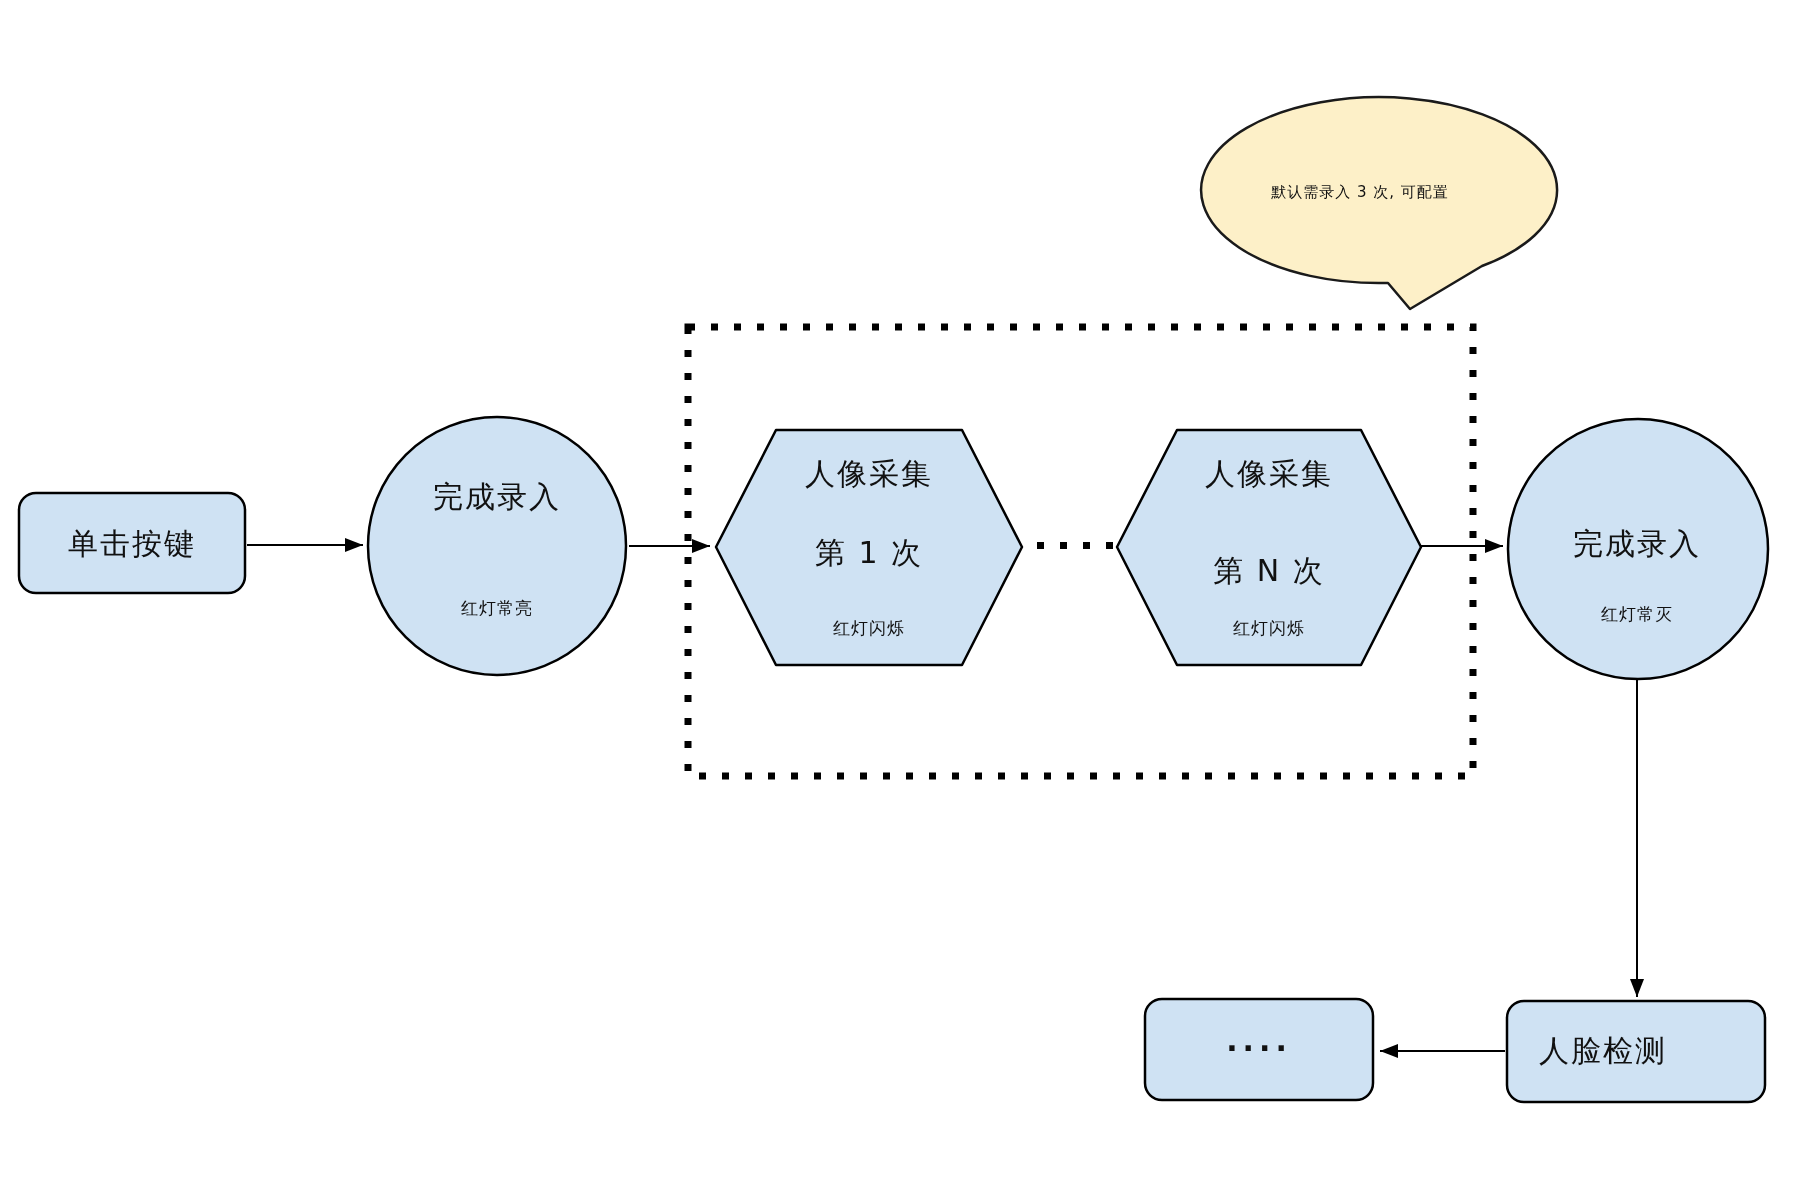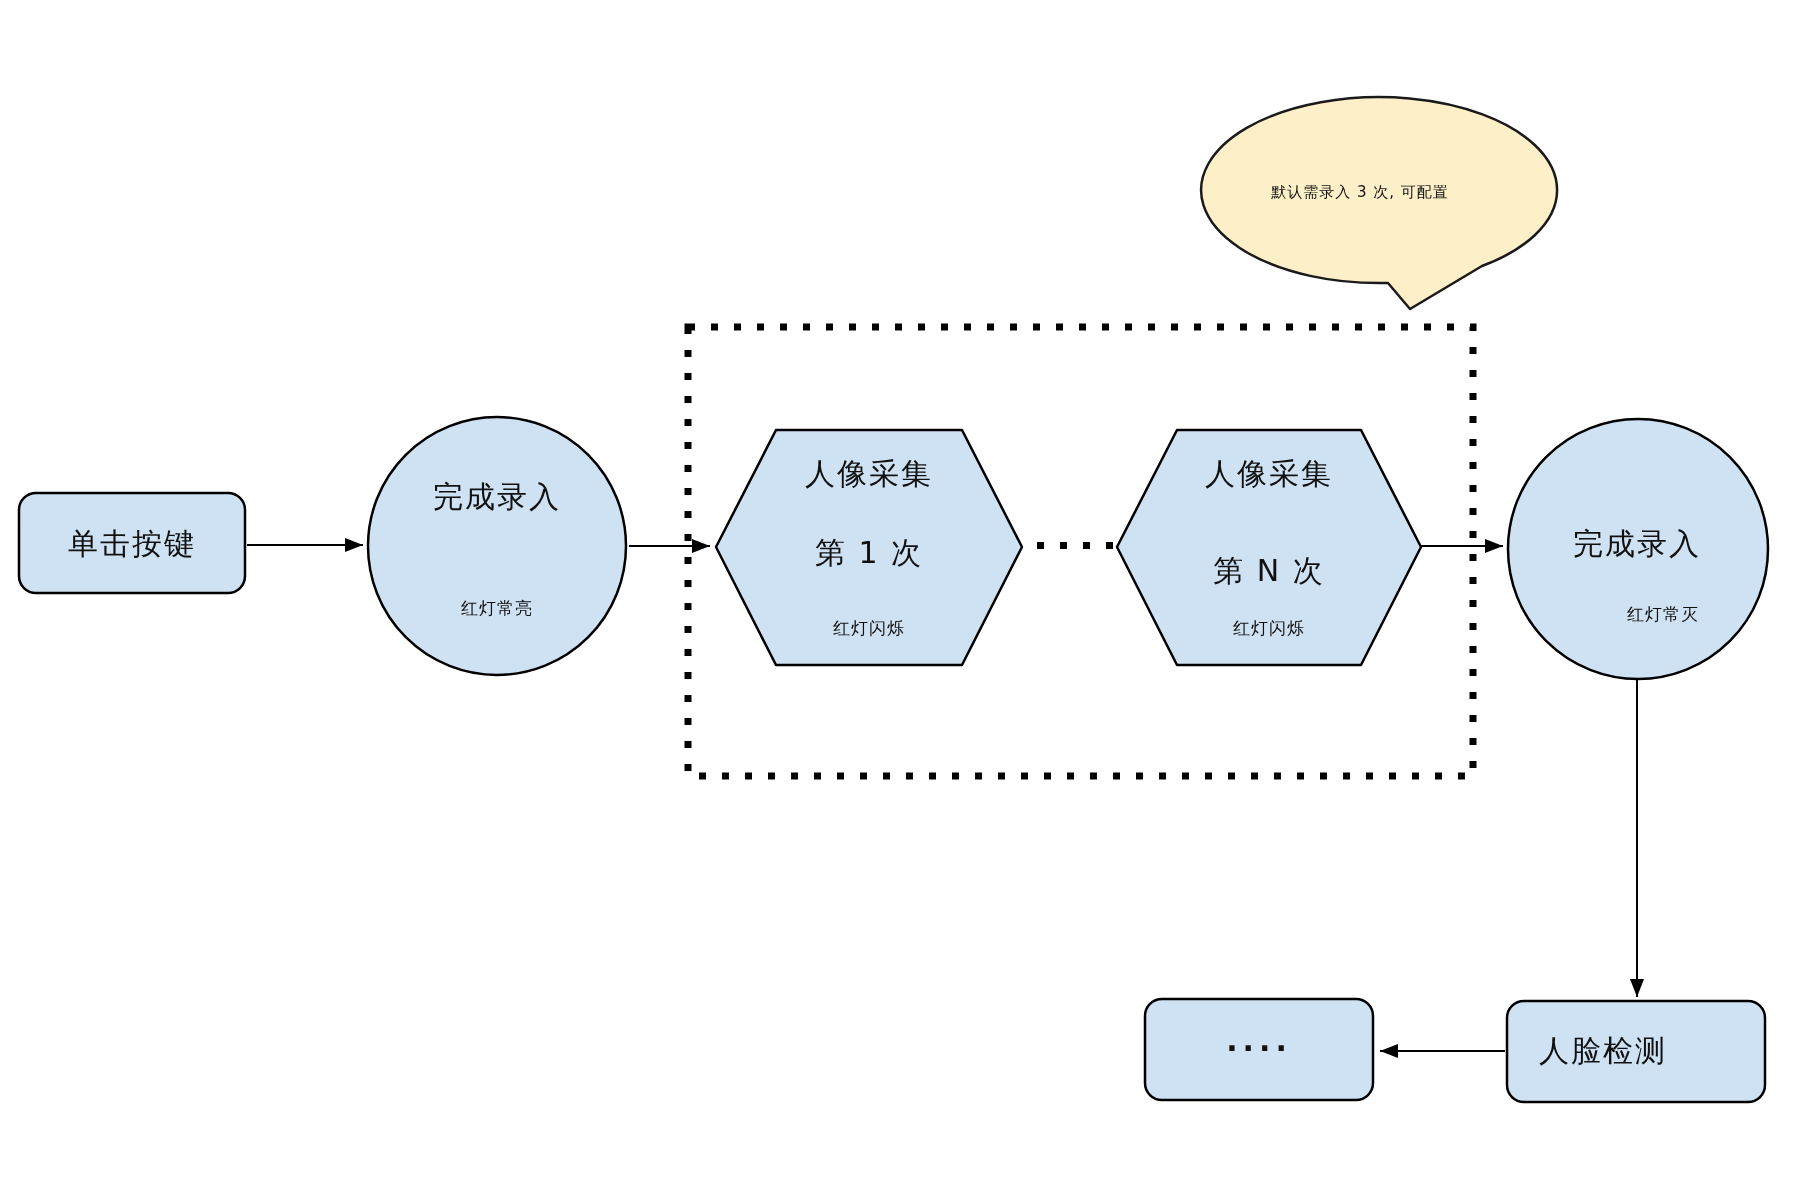--- a/index.html
+++ b/index.html
@@ -83,21 +83,21 @@
 
   <div class="label t-lg" style="left:869px; top:474px;">人像采集</div>
   <div class="label t-lg" style="left:869px; top:553px;">第 1 次</div>
   <div class="label t-sm" style="left:869px; top:628px;">红灯闪烁</div>
 
   <div class="label t-lg" style="left:1269px; top:474px;">人像采集</div>
   <div class="label t-lg" style="left:1269px; top:571px;">第 N 次</div>
   <div class="label t-sm" style="left:1269px; top:628px;">红灯闪烁</div>
 
   <div class="label t-lg" style="left:1637px; top:500px;margin-top:44px;">完成录入</div>
-  <div class="label t-sm" style="left:1637px; top:614px;margin-left:26px;">红灯常灭</div>
+  <div class="label t-sm" style="left:1637px; top:614px;">红灯常灭</div>
 
   <div class="label t-md" style="left:1360px; top:192px;">默认需录入 3 次, 可配置</div>
 
   <div class="label t-dots" style="left:1259px; top:1040px;">....</div>
 
   <div class="label t-lg" style="left:1603px; top:1051px;">人脸检测</div>
 
 </div>
 
 </body></html>

